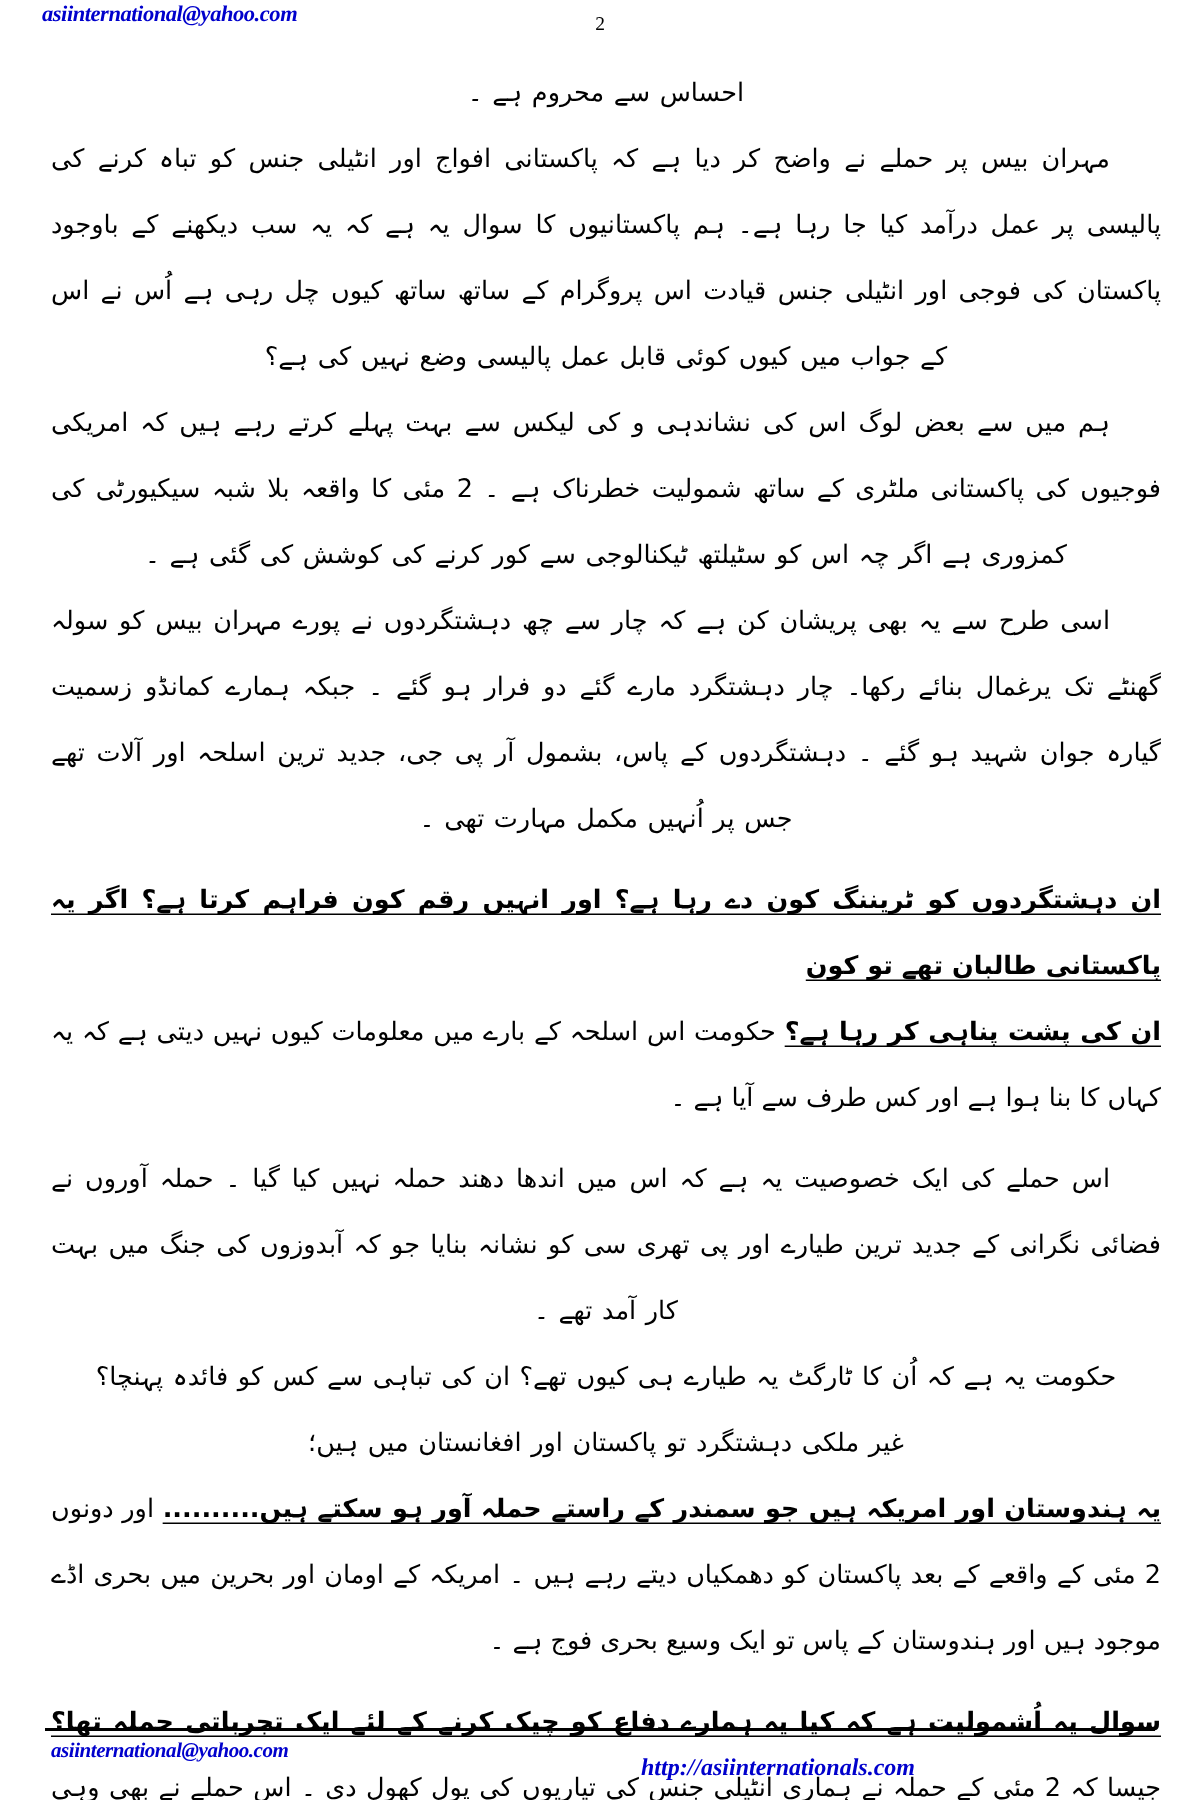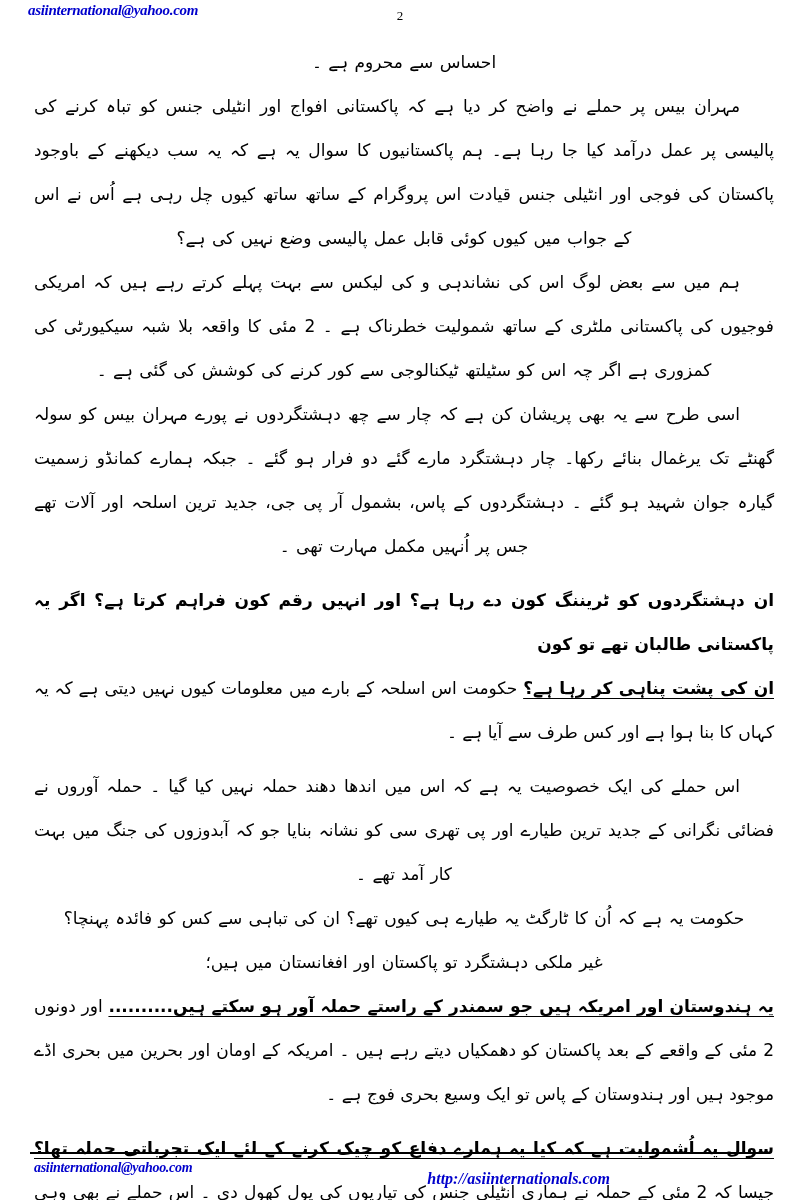--- a/index.html
+++ b/index.html
@@ -79,20 +79,21 @@
 
   
   .emph {
     font-weight: bold;
     text-decoration: underline;
     text-decoration-thickness: 1px;
     text-underline-offset: 4px;
   }
   .emph-line {
     font-weight: bold;
+    text-decoration: underline;
     text-decoration-thickness: 1px;
     text-underline-offset: 4px;
     margin-top: 45px;
   }
 
   
   .emph-block {
     direction: rtl;
     unicode-bidi: embed;
     color: #000000;

